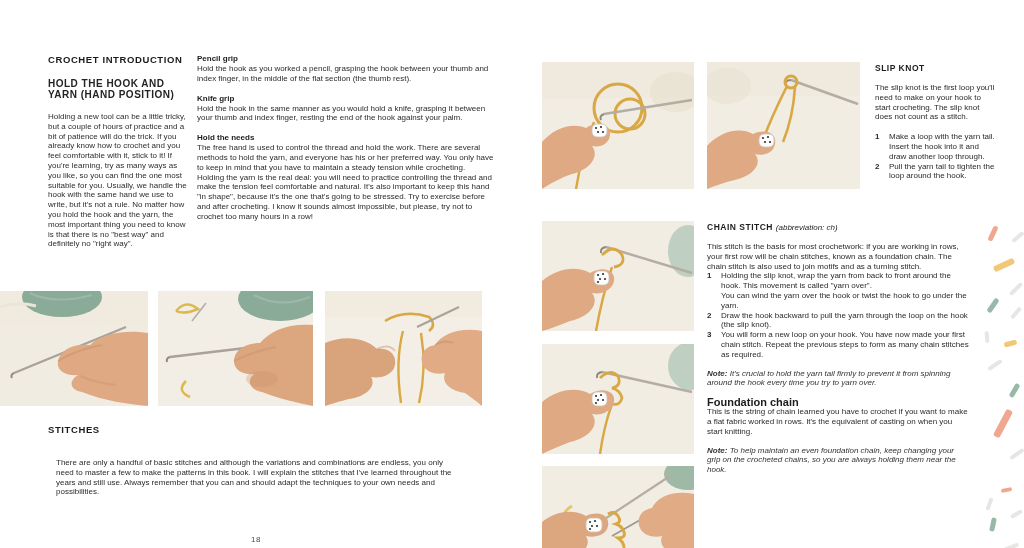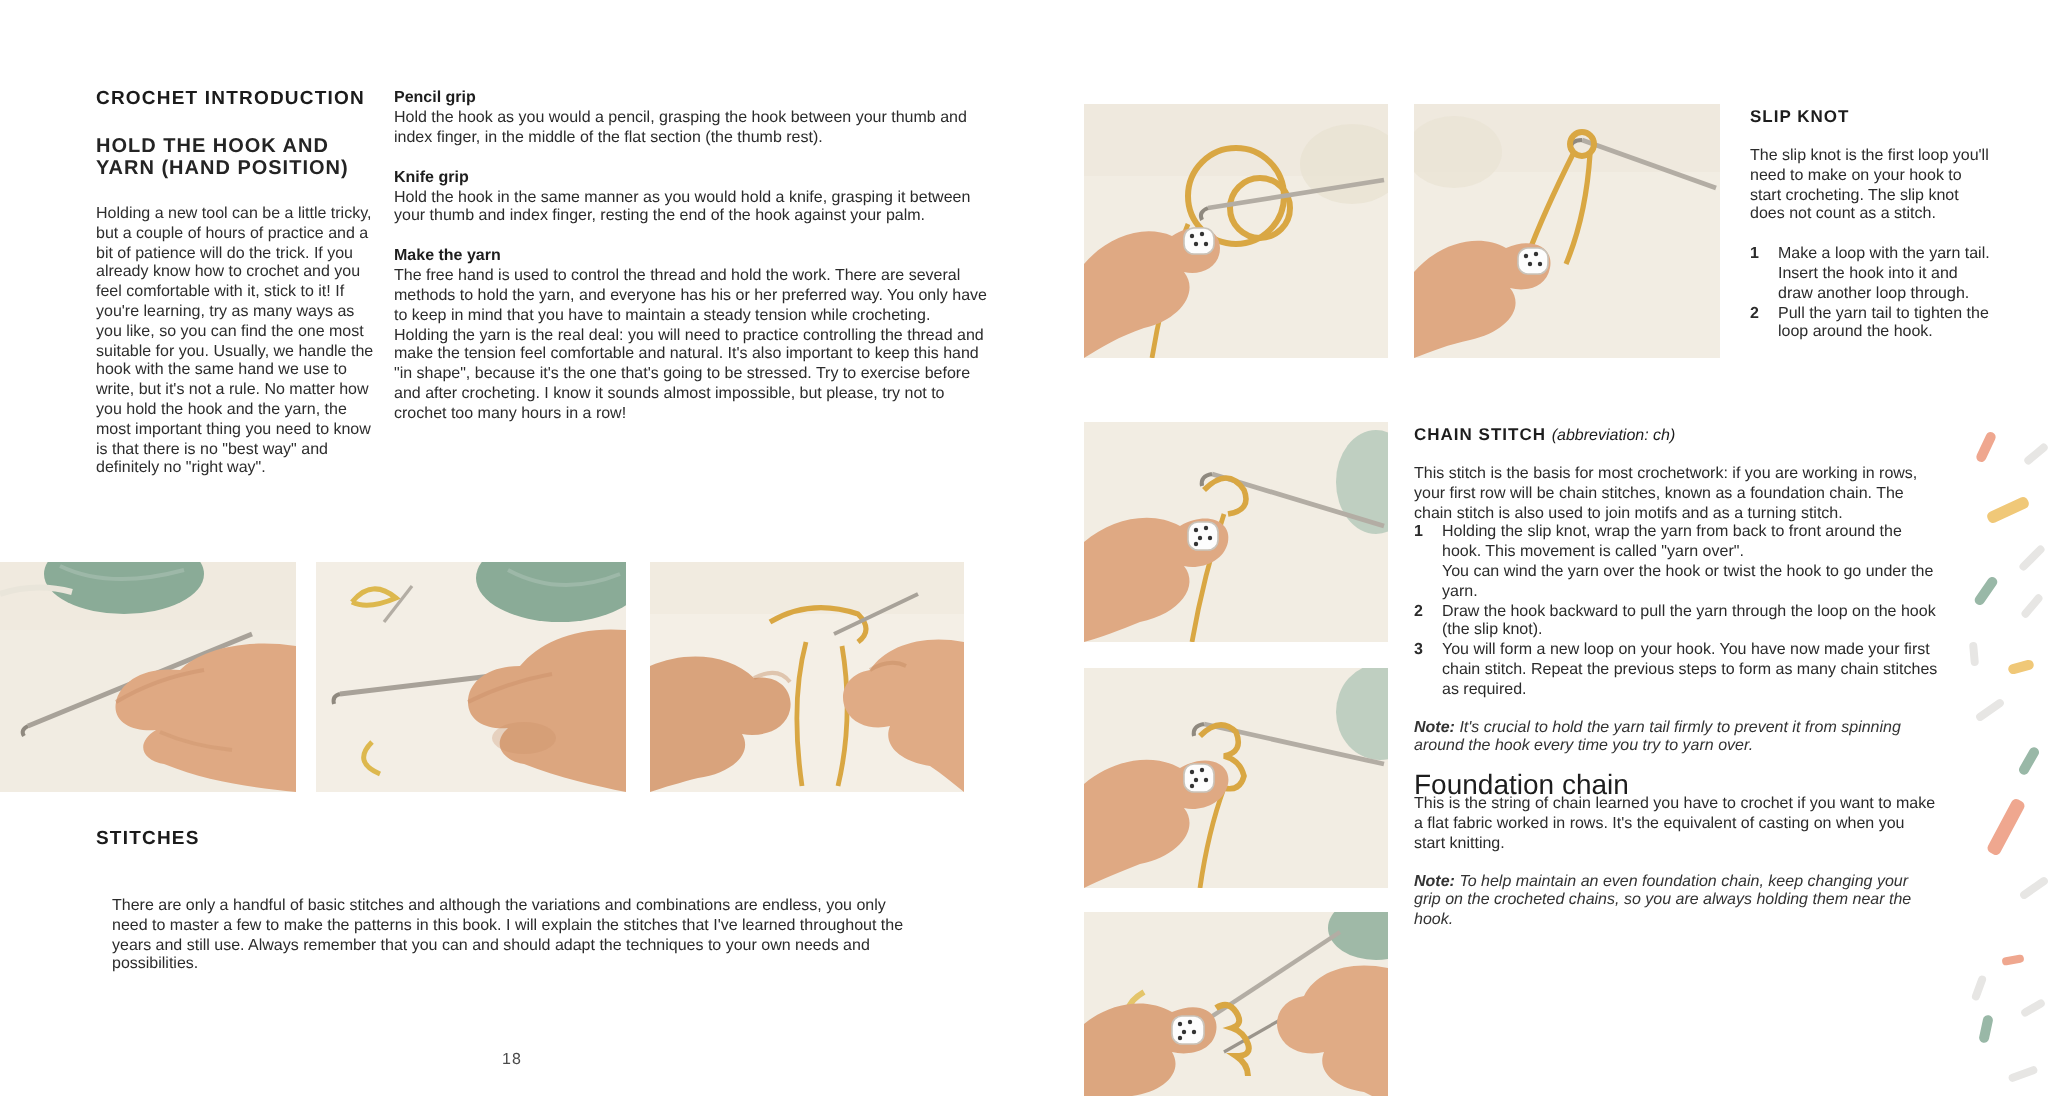--- a/index.html
+++ b/index.html
@@ -1,20 +1,20 @@
 <!DOCTYPE html>
 <html style="--page_bg: #ffffff; --text: #2d2d2d; --heading: #1b1b1b; --photo_bg: #f1ece3; --yarn_yellow: #d9a743; --yarn_green: #8aab97; --skin: #dfa983; --hook_metal: #a8a299; --confetti_salmon: #efa78f; --confetti_yellow: #f0c878; --confetti_teal: #99b8a7; --confetti_gray: #e7e6e4;"><head>
 <meta charset="utf-8">
 <style>
   *{margin:0;padding:0;box-sizing:border-box}
   html,body{width:1024px;height:548px}
   body{font-family:"Liberation Sans",sans-serif;background:#fff;color:#2b2b2b;
        -webkit-font-smoothing:antialiased}
   .spread{position:relative;width:1024px;height:548px;background:#fff;overflow:hidden}
-  .page{position:absolute;top:4px;width:512px;height:404px}
+  .page{position:absolute;top:14px;width:512px;height:404px}
   .page-left{left:0}
   .page-right{left:512px}
   .abs{position:absolute}
 
   
   .h-big{font-size:9.5px;font-weight:700;letter-spacing:.6px;color:#1b1b1b}
   .h-sub{font-size:10px;letter-spacing:.5px;line-height:11px;margin-top:13px;color:#242424}
   .body-txt{font-size:8px;line-height:9.8px;color:#2d2d2d}
   .col1 .body-txt{margin-top:12px}
   .grip{margin-bottom:10px}
@@ -29,21 +29,21 @@
   .slipknot h2,.chain h2{font-size:8.5px;font-weight:700;letter-spacing:.5px;color:#1d1d1d}
   .chain h2 em{font-weight:400;font-style:italic;letter-spacing:0;text-transform:none;font-size:8px}
   .slipknot p.lead,.chain p.lead{font-size:8px;line-height:9.8px;margin-top:10px}
   .steps{margin-top:10px}
   .step{display:flex;font-size:8px;line-height:9.8px}
   .step .n{flex:none;width:14px;font-weight:700}
   .step .t{white-space:pre-line}
   .note{font-size:8px;line-height:9.8px;font-style:italic;margin-top:9px;color:#333}
   .note .nl{font-weight:700}
   .fchain{margin-top:9px}
-  .fchain h3{font-size:14px;font-weight:400;line-height:10px;color:#1d1d1d}
+  .fchain h3{font-size:11px;font-weight:700;line-height:10px;color:#1d1d1d}
   .fchain p{font-size:8px;line-height:9.8px}
 
   
   .photo{position:absolute;overflow:hidden;background:#f1ece3}
   .photo svg{display:block;width:100%;height:100%}
 
   
   .cf{position:absolute;border-radius:2.5px}
   .cf-salmon{background:var(--confetti_salmon,#efa78f)}
   .cf-yellow{background:var(--confetti_yellow,#f0c878)}
@@ -59,28 +59,28 @@
 
     <div class="abs col1" style="left:48px;top:40px;width:139px">
       <h1 class="h-big">CROCHET INTRODUCTION</h1>
       <h2 class="h-sub">HOLD THE HOOK AND YARN (HAND POSITION)</h2>
       <p class="body-txt">Holding a new tool can be a little tricky, but a couple of hours of practice and a bit of patience will do the trick. If you already know how to crochet and you feel comfortable with it, stick to it! If you're learning, try as many ways as you like, so you can find the one most suitable for you. Usually, we handle the hook with the same hand we use to write, but it's not a rule. No matter how you hold the hook and the yarn, the most important thing you need to know is that there is no "best way" and definitely no "right way".</p>
     </div>
 
     <div class="abs col2" style="left:197px;top:40px;width:297px">
       <div class="grip">
         <h3>Pencil grip</h3>
-        <p>Hold the hook as you would a pencil, grasping the hook between your thumb and index finger, in the middle of the flat section (the thumb rest).</p>
+        <p>Hold the hook as you worked a pencil, grasping the hook between your thumb and index finger, in the middle of the flat section (the thumb rest).</p>
       </div>
       <div class="grip">
         <h3>Knife grip</h3>
         <p>Hold the hook in the same manner as you would hold a knife, grasping it between your thumb and index finger, resting the end of the hook against your palm.</p>
       </div>
       <div class="grip">
-        <h3>Make the yarn</h3>
+        <h3>Hold the needs</h3>
         <p>The free hand is used to control the thread and hold the work. There are several methods to hold the yarn, and everyone has his or her preferred way. You only have to keep in mind that you have to maintain a steady tension while crocheting.</p>
         <p>Holding the yarn is the real deal: you will need to practice controlling the thread and make the tension feel comfortable and natural. It's also important to keep this hand "in shape", because it's the one that's going to be stressed. Try to exercise before and after crocheting. I know it sounds almost impossible, but please, try not to crochet too many hours in a row!</p>
       </div>
     </div>
 
     <figure class="photo" style="left:0;top:277px;width:148px;height:115px" aria-label="Hand holding a crochet hook in pencil grip">
       <svg viewBox="0 0 148 115" preserveAspectRatio="none">
         <rect width="148" height="115" fill="#f1ece2"></rect>
         <rect width="148" height="34" fill="#f0eadf"></rect>
         <ellipse cx="62" cy="6" rx="40" ry="20" fill="#8aab97"></ellipse>

